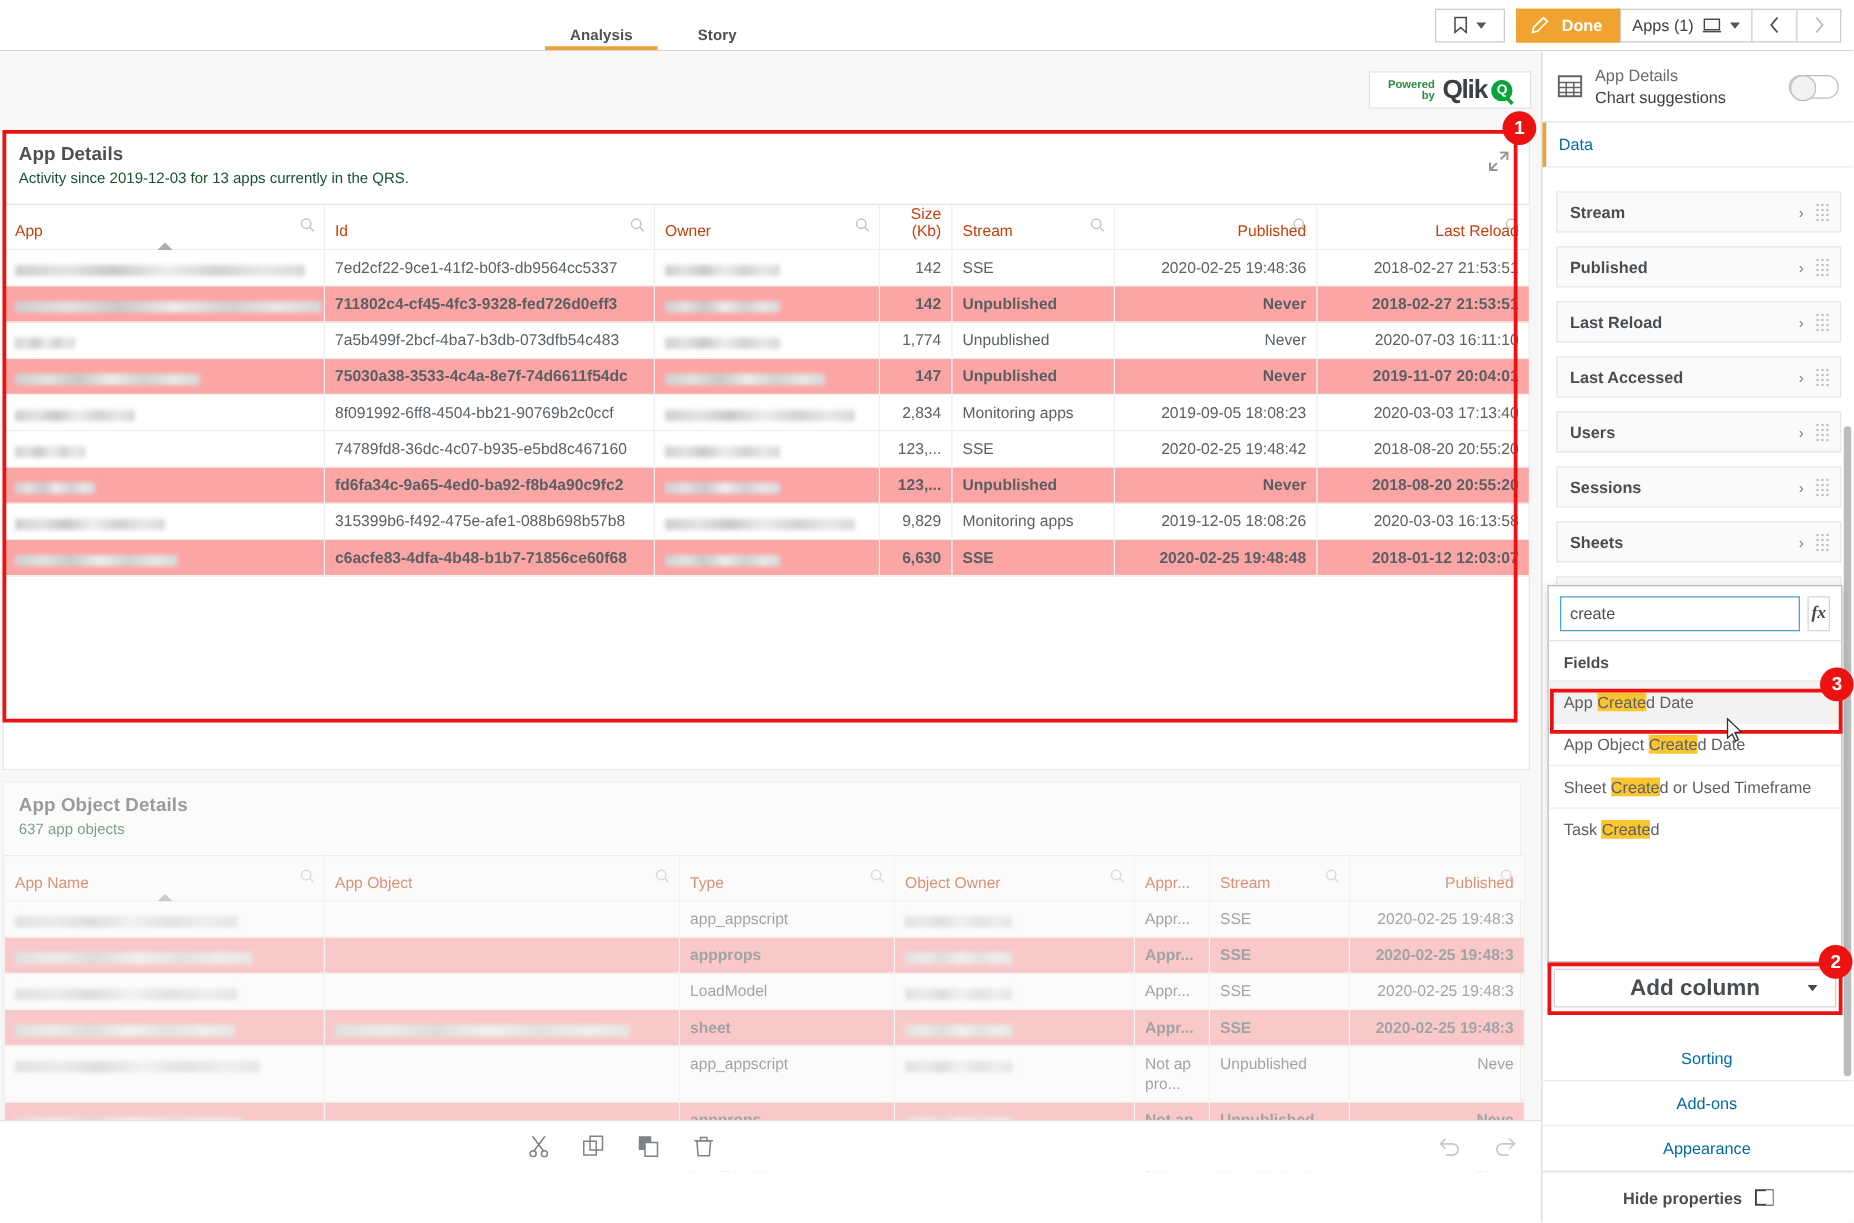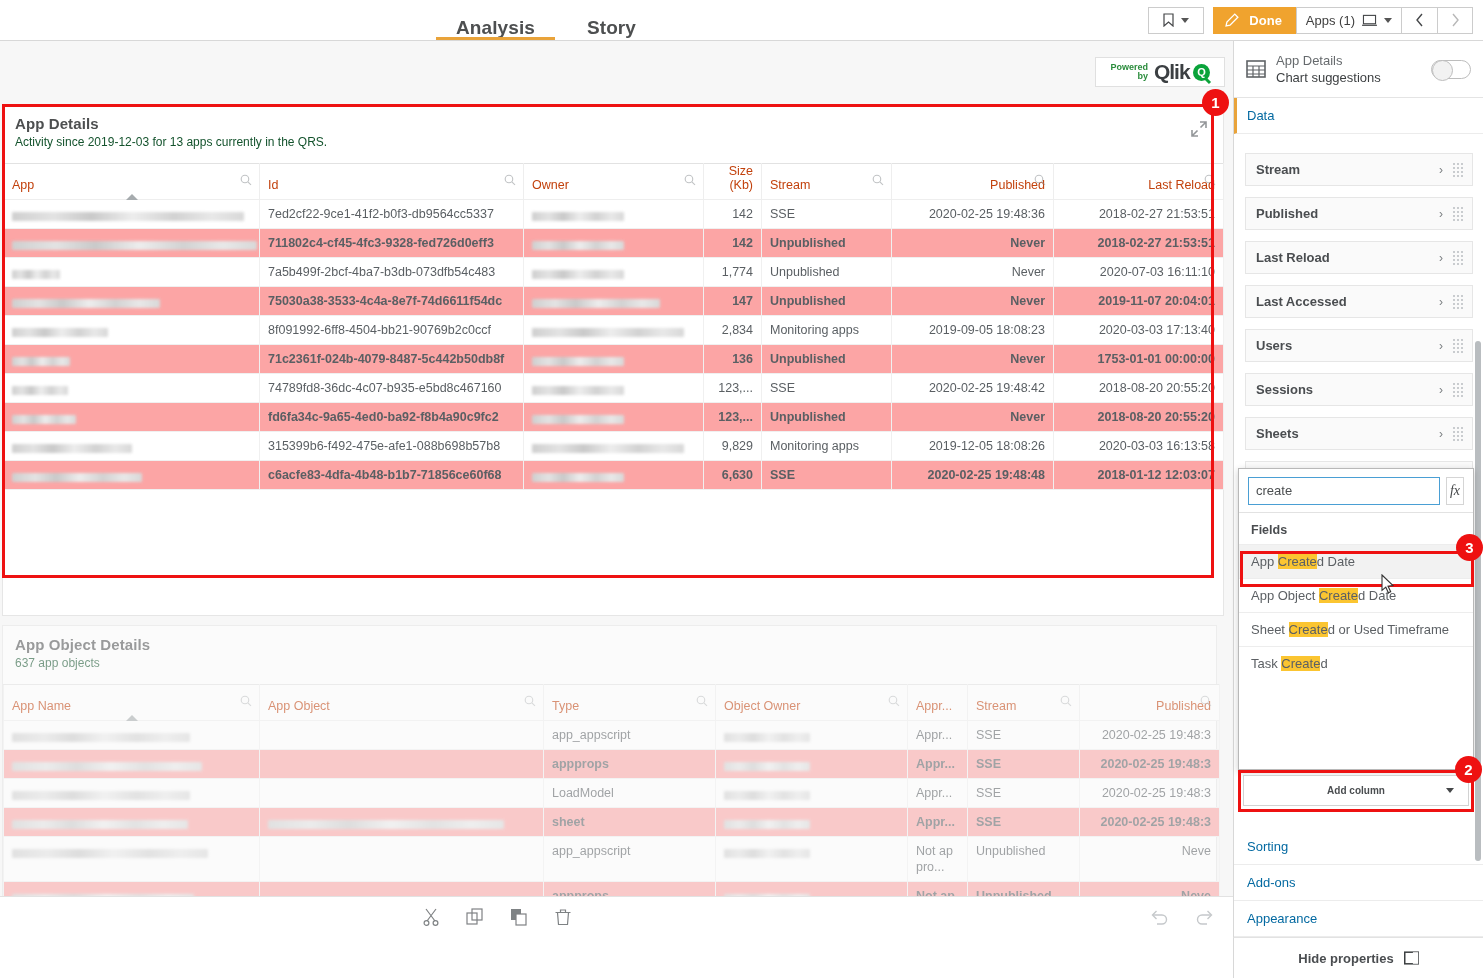--- a/index.html
+++ b/index.html
@@ -14,21 +14,21 @@
   
   #topbar {
     position: absolute; top: 0; left: 0; width: 1483px; height: 41px;
     background: #fff; border-bottom: 1px solid #d8d8d8;
     display: flex; align-items: stretch;
   }
   #topbar-left { flex: 0 0 300px; }
   #topbar-tabs { display: flex; align-items: stretch; margin-left: 130px; }
   .tab {
     display: flex; align-items: center; justify-content: center;
-    padding: 0 26px; font-size: 19px; color: #4d4f50; font-weight: 600;
+    padding: 0 26px; font-size: 12px; color: #4d4f50; font-weight: 600;
     position: relative; cursor: pointer; letter-spacing: .1px; margin-top: 16px;
   }
   .tab.active::after {
     content: ""; position: absolute; left: 6px; right: 6px; bottom: 0;
     height: 3px; background: #e9a33a;
   }
   #topbar-right {
     margin-left: auto; display: flex; align-items: center;
     padding-right: 10px; gap: 0;
   }
@@ -198,39 +198,39 @@
     border-bottom: 1px solid #e2e2e2;
   }
   #addcol-pop input {
     flex: 1; height: 28px; border: 1px solid #4a9fd4; outline: none;
     font-size: 13px; padding: 0 7px; color: #4b4e50;
     font-family: "Liberation Sans", sans-serif;
   }
   .fx-btn {
     width: 32px; height: 28px; border: 1px solid #d5d5d5; background: #fff;
     display: flex; align-items: center; justify-content: center;
-    font-style: italic; font-weight: normal; font-size: 14px; color: #454749;
+    font-style: italic; font-weight: bold; font-size: 14px; color: #454749;
     font-family: "Liberation Serif", serif; cursor: pointer;
   }
   .fields-hdr {
     font-size: 12.5px; font-weight: bold; color: #4a4d50; padding: 10px 12px 7px 12px;
   }
   .fld-item {
     font-size: 13px; color: #5c6064; padding: 9px 12px;
     border-top: 1px solid #ededed; cursor: pointer;
   }
   .fld-item.hl { background: #f2f2f2; }
   .fld-item mark { background: #fbc531; color: #5c6064; padding: 0; }
 
   #addcol-btn {
     position: absolute; left: 1243px; top: 775px; width: 226px; height: 31px;
     background: #fff; border: 1px solid #d2d2d2; display: flex;
     align-items: center; justify-content: center; cursor: pointer; z-index: 21;
   }
-  #addcol-btn span { font-size: 10px; font-weight: bold; color: #4a4d50; }
+  #addcol-btn span { font-size: 18px; font-weight: bold; color: #4a4d50; }
   #addcol-btn .caret-dn { position: absolute; right: 14px; border-top-color: #454749; }
 
   
   .anno-box { position: absolute; border: 3px solid #ee1111; z-index: 30; pointer-events: none; }
   #anno1 { left: 2px; top: 104px; width: 1212px; height: 474px; }
   #anno2 { left: 1238px; top: 770px; width: 236px; height: 42px; }
   #anno3 { left: 1240px; top: 551px; width: 234px; height: 36px; }
   .anno-badge {
     position: absolute; width: 27px; height: 27px; border-radius: 50%;
     background: #ee1111; color: #fff; font-size: 15px; font-weight: bold;
@@ -407,29 +407,20 @@
             </tr>
             <tr>
               <td><span class="redact r2" style="width:96px"></span></td>
               <td>8f091992-6ff8-4504-bb21-90769b2c0ccf</td>
               <td><span class="redact r2" style="width:152px"></span></td>
               <td class="num">2,834</td>
               <td class="nw">Monitoring apps</td>
               <td class="num nw">2019-09-05 18:08:23</td>
               <td class="num nw">2020-03-03 17:13:40</td>
             </tr>
-            <tr class="alt">
-              <td><span class="redact r2" style="width:58px"></span></td>
-              <td>71c2361f-024b-4079-8487-5c442b50db8f</td>
-              <td><span class="redact r2" style="width:92px"></span></td>
-              <td class="num">136</td>
-              <td class="nw">Unpublished</td>
-              <td class="num nw">Never</td>
-              <td class="num nw">1753-01-01 00:00:00</td>
-            </tr>
             <tr>
               <td><span class="redact r2" style="width:56px"></span></td>
               <td>74789fd8-36dc-4c07-b935-e5bd8c467160</td>
               <td><span class="redact r2" style="width:92px"></span></td>
               <td class="num">123,...</td>
               <td class="nw">SSE</td>
               <td class="num nw">2020-02-25 19:48:42</td>
               <td class="num nw">2018-08-20 20:55:20</td>
             </tr>
             <tr class="alt">
@@ -766,21 +757,21 @@
           <i></i>
           <i></i>
           <i></i>
           <i></i>
         </span>
       </div>
     </div>
 
   <div id="rp-scroll"></div>
 
-  <div style="position:absolute;bottom:41px;left:0;width:250px;">
+  <div style="position:absolute;bottom:41px;left:0;width:250px;text-align:center;">
     <div class="rp-section">Sorting</div>
     <div class="rp-section">Add-ons</div>
     <div class="rp-section">Appearance</div>
   </div>
 
   <div id="hideprops">
     <span>Hide properties</span>
     <svg width="15" height="14" viewBox="0 0 16 14">
       <rect x="0.8" y="0.8" width="14.4" height="12.4" fill="none" stroke="#3c3f41" stroke-width="1.6"></rect>
       <rect x="9.5" y="0.8" width="5.7" height="12.4" fill="#fff"></rect>

